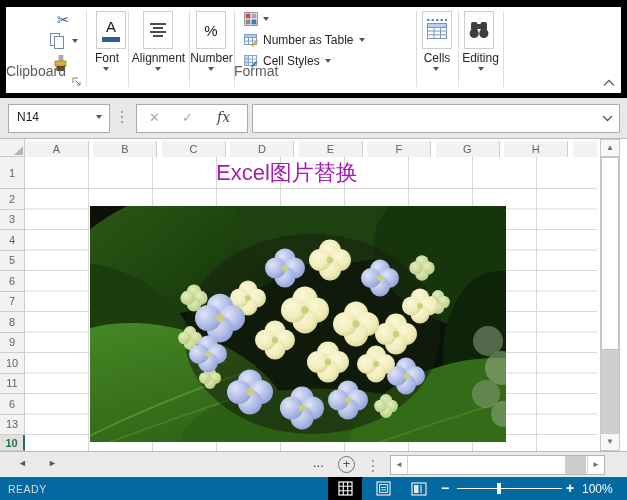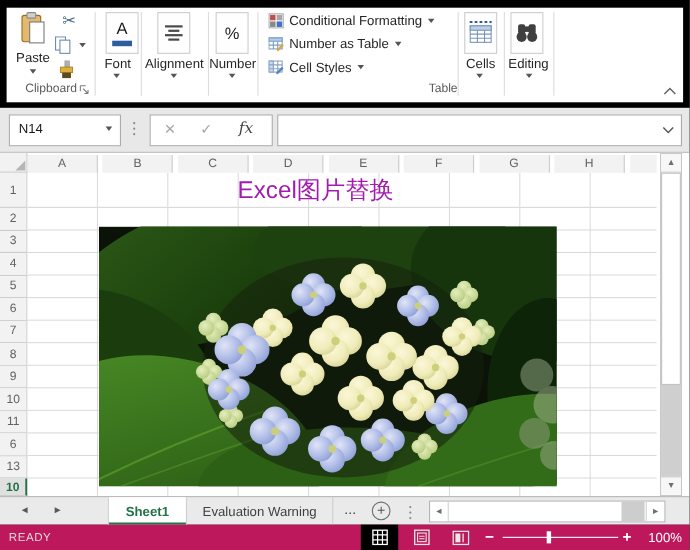--- a/index.html
+++ b/index.html
@@ -5,21 +5,21 @@
   *{box-sizing:border-box;margin:0;padding:0}
   html,body{width:627px;height:500px}
   body{position:relative;background:#000;font-family:"Liberation Sans",sans-serif;overflow:hidden;-webkit-font-smoothing:antialiased}
   .abs{position:absolute}
 
   
   .ribbon{position:absolute;left:0;top:0;width:627px;height:98px;background:#000}
   .ribbon-panel{position:absolute;left:6px;top:7px;width:615px;height:86px;background:#fff}
   .rsep{position:absolute;top:4px;height:76px;width:1px;background:#dcdcdc}
   .b-lbl{position:absolute;font-size:12px;color:#262626;text-align:center}
-  .g-lbl{position:absolute;top:68px;height:15px;font-size:11px;color:#5c5c5c;text-align:right}
+  .g-lbl{position:absolute;top:56px;height:15px;font-size:14px;color:#5c5c5c;text-align:left}
   .dd{width:0;height:0;border:3.5px solid transparent;border-top:4.5px solid #555;border-bottom:none;display:inline-block}
   .ibox{position:absolute;top:4px;width:30px;height:38px;border:1px solid #cdcdcd;background:#fefefe;display:flex;align-items:center;justify-content:center;flex-direction:column}
   .styles-row{position:absolute;left:238px;height:19px;display:flex;align-items:center;gap:5px;font-size:12px;color:#262626;white-space:nowrap}
   .alines span{display:block;height:2px;background:#4a4a4a;margin:2px auto 0}
 
   
   .fbar{position:absolute;top:98px;left:0;width:627px;height:41px;background:#e8e8e8;border-bottom:1px solid #bcbcbc}
   .whitebox{position:absolute;top:6px;height:29px;background:#fff;border:1px solid #ababab}
   .fdots{display:flex;flex-direction:column;gap:3px}
   .fdots i{width:2px;height:2px;background:#8a8a8a;border-radius:50%}
@@ -40,39 +40,30 @@
   .vscroll{position:absolute;left:600px;top:0;width:20px;height:312px;background:#f1f1f1;border:1px solid #c8c8c8}
   .sarrow{color:#6f6f6f;font-size:8px;line-height:1}
   .sbox{position:absolute;left:0;right:0;display:flex;align-items:center;justify-content:center}
 
   
   .tabbar{position:absolute;top:451px;left:0;width:627px;height:26px;background:#eaeaea;border-top:1px solid #b9b9b9}
   .tab{position:absolute;top:0;height:25px;display:flex;align-items:center;justify-content:center;font-size:12px}
   .hscroll{position:absolute;left:390px;top:3px;width:215px;height:20px;background:#fff;border:1px solid #b4b4b4}
 
   
-  .status{position:absolute;top:477px;left:0;width:627px;height:23px;background:#be185d;color:#dcdcdc}
+  .status{position:absolute;top:477px;left:0;width:627px;height:23px;background:#0369a1;color:#dcdcdc}
   .sv{position:absolute;top:0;height:23px;display:flex;align-items:center;justify-content:center}
 </style>
 </head>
 <body>
 
 <div class="ribbon">
   <div class="ribbon-panel">
 
     <div class="abs" style="left:0;top:0;width:80px;height:86px">
-      <div class="abs" style="left:4px;top:2px;width:40px;height:62px;text-align:center">
-        <svg width="24" height="30" viewBox="0 0 24 30" style="margin-top:2px">
-          <rect x="2" y="3" width="17" height="24" rx="2" fill="#e2b96e" stroke="#9c6b1f"></rect>
-          <rect x="6.5" y="0.5" width="8" height="5" rx="1" fill="#cfcfcf" stroke="#8a8a8a"></rect>
-          <rect x="9" y="9" width="13" height="19" fill="#fff" stroke="#7a7a7a"></rect>
-        </svg>
-        <div class="b-lbl" style="left:0;width:40px;top:36px">Paste</div>
-        <span class="dd" style="position:absolute;left:17px;top:54px"></span>
-      </div>
       <div class="abs" style="left:46px;top:4px;width:22px;height:18px;color:#44698c;font-size:15px;line-height:18px;text-align:center">
         <span>✂</span>
       </div>
       <div class="abs" style="left:44px;top:26px;width:20px;height:18px">
         <svg width="15" height="16" viewBox="0 0 15 16">
           <rect x="0.5" y="0.5" width="9" height="12" fill="#fff" stroke="#6f8bb0"></rect>
           <rect x="4.5" y="3.5" width="9" height="12" fill="#fff" stroke="#6f8bb0"></rect>
         </svg>
       </div>
       <span class="dd" style="position:absolute;left:66px;top:32px"></span>
@@ -126,21 +117,20 @@
 
     <div>
       <div class="styles-row" style="top:2px">
         <svg width="14" height="14" viewBox="0 0 14 14">
           <rect x="0.5" y="0.5" width="13" height="13" fill="#fff" stroke="#9a9a9a"></rect>
           <rect x="1.5" y="1.5" width="5" height="5" fill="#c0504d"></rect>
           <rect x="7.5" y="1.5" width="5" height="5" fill="#a6a6a6"></rect>
           <rect x="1.5" y="7.5" width="5" height="5" fill="#8a8a8a"></rect>
           <rect x="7.5" y="7.5" width="5" height="5" fill="#4472c4"></rect>
         </svg>
-        <span>Conditional Formatting</span>
         <span class="dd"></span>
       </div>
       <div class="styles-row" style="top:23px">
         <svg width="14" height="14" viewBox="0 0 14 14">
           <rect x="0.5" y="1.5" width="12" height="10" fill="#fff" stroke="#7aa0c8"></rect>
           <rect x="0.5" y="1.5" width="12" height="3" fill="#b8cce4" stroke="#7aa0c8"></rect>
           <path d="M0.5 8 H12.5 M4.5 4.5 V11.5 M8.5 4.5 V11.5" stroke="#7aa0c8" fill="none"></path>
           <path d="M8 13 L13.5 7.5" stroke="#d8a93a" stroke-width="2"></path>
         </svg>
         <span>Number as Table</span>
@@ -149,21 +139,21 @@
       <div class="styles-row" style="top:44px">
         <svg width="14" height="14" viewBox="0 0 14 14">
           <rect x="0.5" y="1.5" width="12" height="10" fill="#fff" stroke="#8aa4c4"></rect>
           <rect x="0.5" y="1.5" width="4" height="10" fill="#c6d9f1" stroke="#8aa4c4"></rect>
           <path d="M0.5 5 H12.5 M0.5 8.5 H12.5 M8.5 1.5 V11.5" stroke="#8aa4c4" fill="none"></path>
           <path d="M7.5 13 L13 7.5" stroke="#4f81bd" stroke-width="2"></path>
         </svg>
         <span>Cell Styles</span>
         <span class="dd"></span>
       </div>
-      <div class="g-lbl" style="left:228px;width:182px">Table</div>
+      <div class="g-lbl" style="left:228px;width:182px">Format</div>
     </div>
     <div class="rsep" style="left:410px"></div>
 
     <div>
       <div class="ibox" style="left:416px">
         <svg width="24" height="24" viewBox="0 0 24 24">
           <path d="M2 2 H22" stroke="#2e5c9e" stroke-width="1.6" stroke-dasharray="2.5 2"></path>
           <rect x="2.5" y="5.5" width="19" height="15" fill="#fff" stroke="#7a95bd"></rect>
           <rect x="2.5" y="5.5" width="19" height="4" fill="#bcd0e8" stroke="#7a95bd"></rect>
           <path d="M2.5 13 H21.5 M2.5 16.8 H21.5 M9 9.5 V20.5 M15.5 9.5 V20.5" stroke="#7a95bd" fill="none"></path>
@@ -356,27 +346,20 @@
     <div class="sbox" style="bottom:0;height:17px;border-top:1px solid #c8c8c8;background:#f7f7f7">
       <span class="sarrow">▼</span>
     </div>
   </div>
 </div>
 
 <div class="tabbar">
   <span class="abs" style="left:18px;top:6px;font-size:9px;color:#595959">◄</span>
   <span class="abs" style="left:48px;top:6px;font-size:9px;color:#595959">►</span>
 
-  <div class="tab" style="left:98px;width:72px;background:#fff;border-left:1px solid #cfcfcf;border-right:1px solid #cfcfcf">
-    <span style="font-weight:bold;color:#217346">Sheet1</span>
-    <div class="abs" style="left:0;right:0;bottom:0;height:2px;background:#217346"></div>
-  </div>
-  <div class="tab" style="left:170px;width:133px;border-right:1px solid #cfcfcf">
-    <span style="color:#3f3f3f">Evaluation Warning</span>
-  </div>
   <span class="abs" style="left:313px;top:3px;font-size:13px;color:#3f3f3f">...</span>
 
   <span class="abs" style="left:338px;top:4px;width:17px;height:17px;border:1px solid #6f6f6f;border-radius:50%;color:#555;font-size:13px;line-height:14px;text-align:center">+</span>
   <div class="fdots abs" style="left:372px;top:8px">
       <i></i>
       <i></i>
       <i></i>
     </div>
 
   <div class="hscroll">
@@ -411,14 +394,14 @@
       <rect x="1" y="1" width="14" height="12" fill="none" stroke="#e8e8e8" stroke-width="1.2"></rect>
       <rect x="3" y="3" width="4.5" height="8" fill="#e8e8e8"></rect>
       <path d="M10 3 V11" stroke="#e8e8e8" stroke-width="1.2"></path>
     </svg>
   </div>
 
   <span class="abs" style="left:441px;top:3px;font-size:14px;font-weight:bold;color:#fff">−</span>
   <div class="abs" style="left:457px;top:11px;width:105px;height:1px;background:#fff"></div>
   <div class="abs" style="left:497px;top:6px;width:4px;height:11px;background:#fff"></div>
   <span class="abs" style="left:566px;top:3px;font-size:14px;font-weight:bold;color:#fff">+</span>
-  <span class="abs" style="left:582px;top:5px;width:38px;font-size:12px;text-align:right;color:#fff">100%</span>
+  <span class="abs" style="left:582px;top:5px;width:38px;font-size:12px;text-align:left;color:#fff">100%</span>
 </div>
 
 </body></html>

